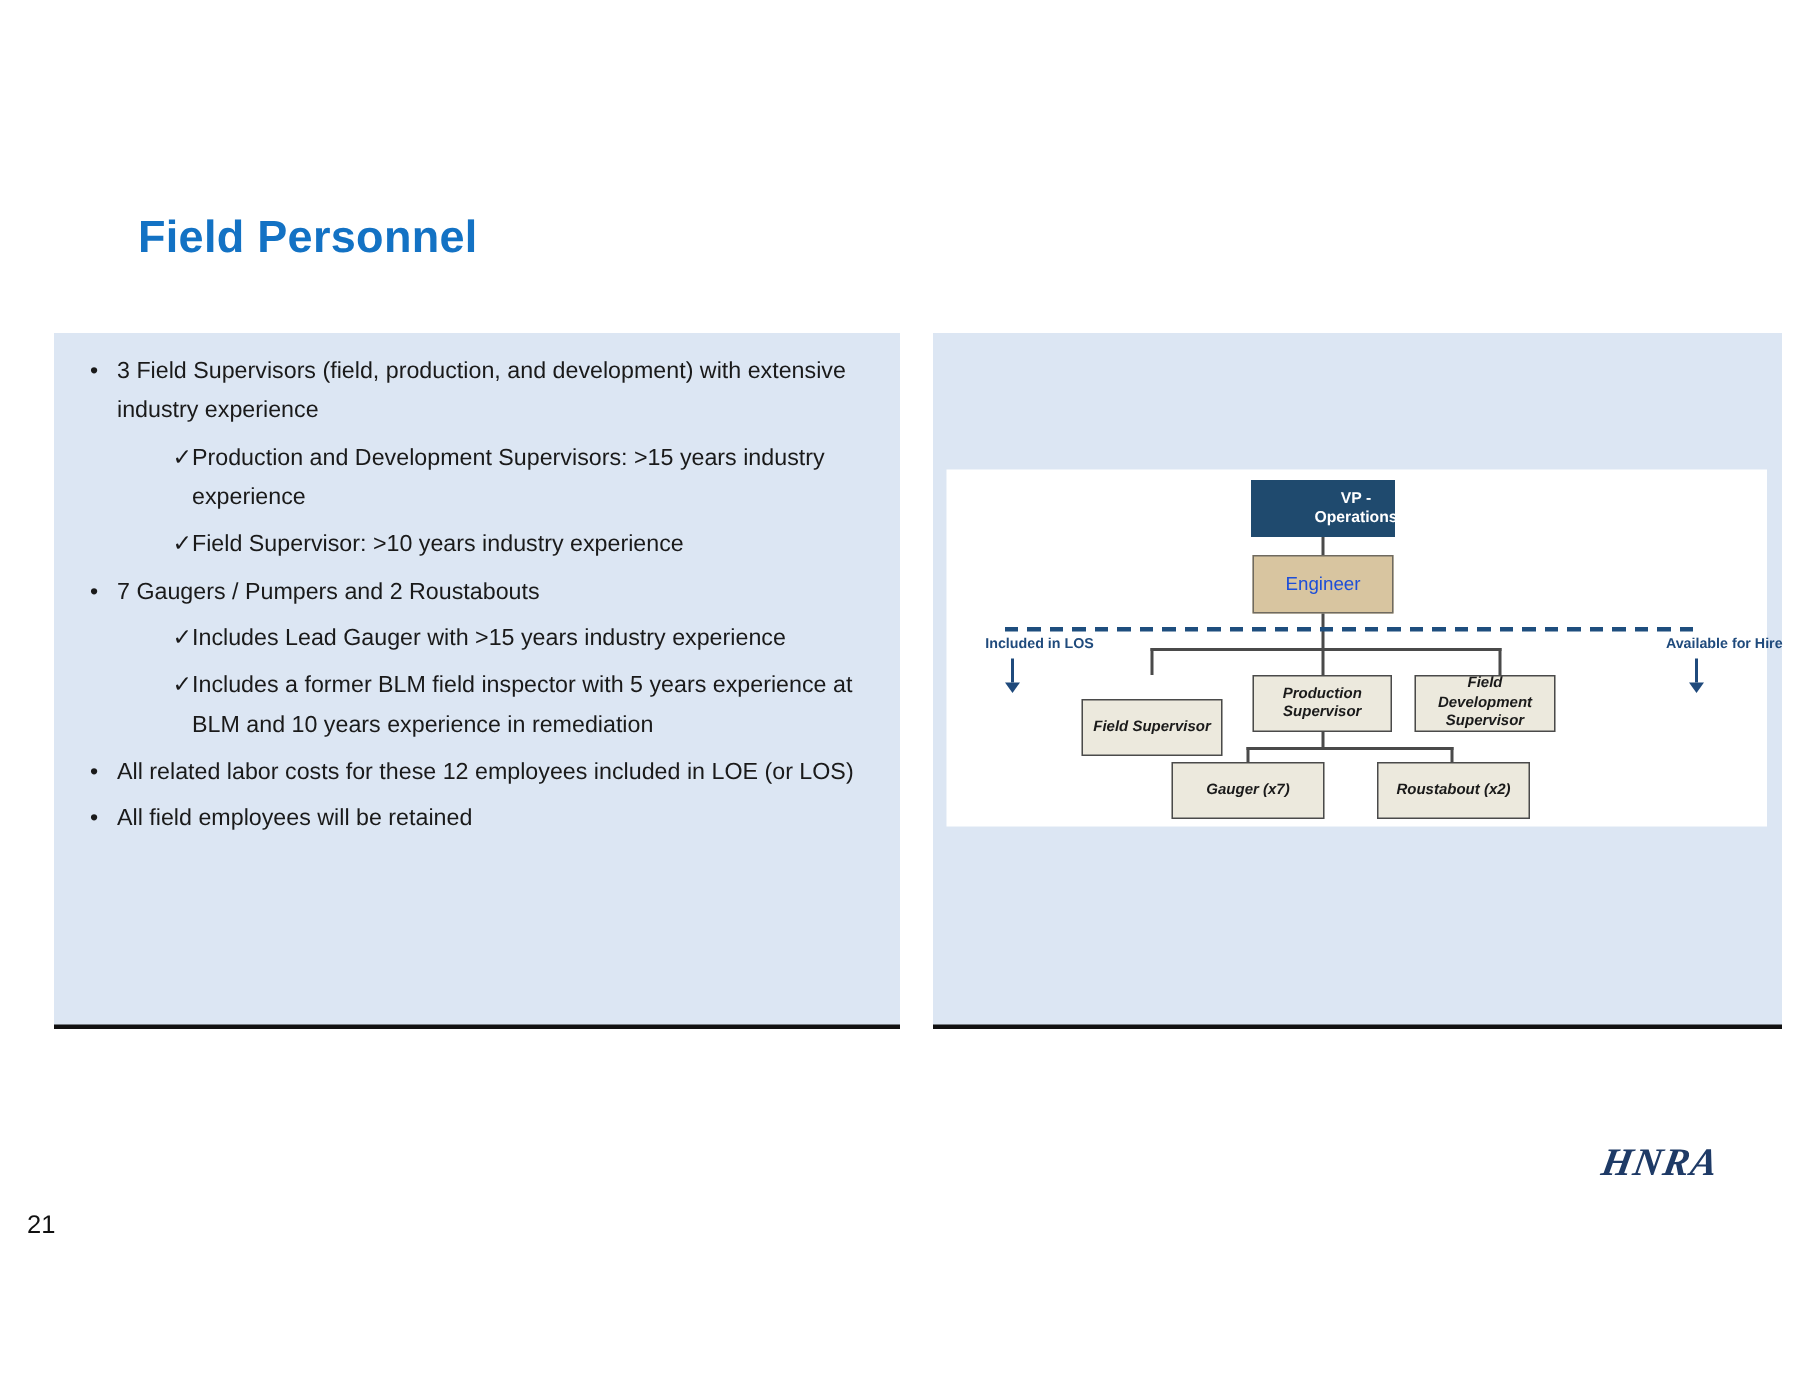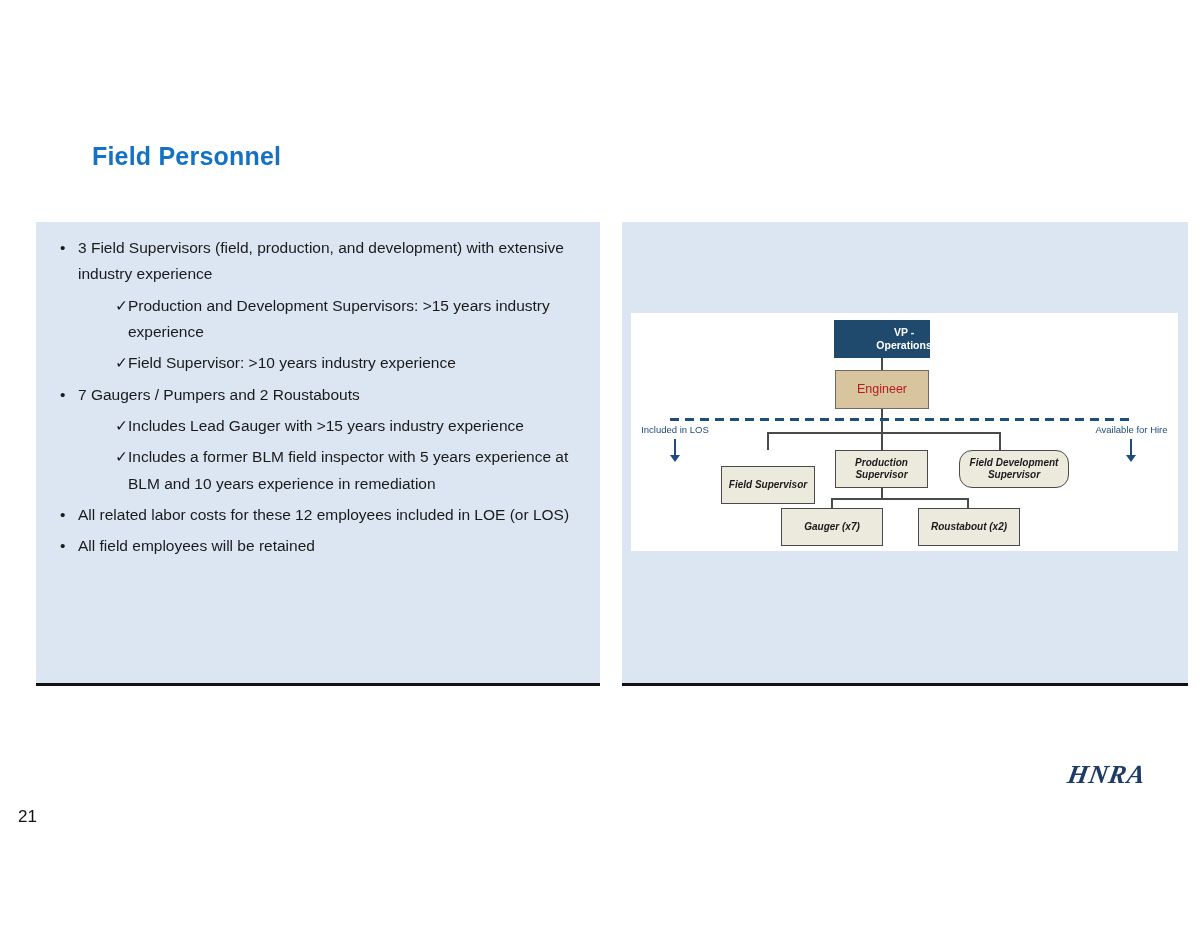--- a/index.html
+++ b/index.html
@@ -1,20 +1,20 @@
 <!DOCTYPE html>
 <html><head>
 <meta charset="utf-8">
 <style>
   html,body{margin:0;padding:0;background:#fff;}
   .slide{position:relative;width:1200px;height:931px;background:#fff;
          font-family:"Liberation Sans",sans-serif;overflow:hidden;}
 
   
-  .page-title{position:absolute;left:92px;top:142px;font-size:25px;font-weight:700;
+  .page-title{position:absolute;left:92px;top:142px;font-size:30px;font-weight:700;
               color:#1372c4;letter-spacing:.2px;}
 
   
   .panel{position:absolute;top:222px;}
   .panel-left{left:36px;width:564px;}
   .panel-right{left:622px;width:566px;}
   .panel-header{box-sizing:border-box;height:73px;border:1px solid #111;
                 border-bottom:3px solid #111;
                 background:linear-gradient(180deg,#2187d6 0%,#156fc0 55%,#0e63ae 100%);
                 color:#fff;font-weight:700;font-size:19px;text-align:center;
@@ -30,36 +30,36 @@
   .li.lvl2 .glyph{flex:0 0 13px;}
   .li .txt{flex:1;}
 
   
   .chart-box{position:absolute;left:9px;top:91px;width:547px;height:238px;background:#fff;}
   .node{position:absolute;box-sizing:border-box;display:flex;align-items:center;
         justify-content:center;text-align:center;line-height:1.25;}
   .node-vp{left:203px;top:7px;width:96px;height:38px;background:#1f4a6e;color:#fff;
            font-size:10.5px;font-weight:600;padding-left:44px;}
   .node-eng{left:204px;top:57px;width:94px;height:39px;background:#d8c5a0;
-            border:1.5px solid #6f6a60;color:#b91c1c;font-size:12.5px;}
+            border:1.5px solid #6f6a60;color:#1d4ed8;font-size:12.5px;}
   .node-cream{background:#ece9dd;border:1.5px solid #4a4a4a;color:#1a1a1a;
               font-size:10px;font-style:italic;font-weight:600;padding:2px;}
   .node-fs{left:90px;top:137px;width:94px;height:38px;margin-top:16px;}
   .node-ps{left:204px;top:137px;width:93px;height:38px;}
-  .node-fds{left:328px;top:137px;width:110px;height:38px;border-radius:13px;}
+  .node-fds{left:312px;top:137px;width:94px;height:38px;}
   .node-gauger{left:150px;top:195px;width:102px;height:38px;}
   .node-roust{left:287px;top:195px;width:102px;height:38px;}
 
   .conn{position:absolute;background:#4a4a4a;}
   .conn-v{width:2px;}
   .conn-h{height:2px;}
   .dashline{position:absolute;left:39px;top:105px;width:463px;height:3px;
             background:repeating-linear-gradient(90deg,#1e4e7e 0 9px,transparent 9px 15px);}
-  .side-label{position:absolute;color:#1f4a7c;font-size:9.5px;font-weight:400;
-              text-align:center;white-space:nowrap;}
+  .side-label{position:absolute;color:#1f4a7c;font-size:9.5px;font-weight:700;
+              text-align:center;white-space:nowrap;margin-left:18px;}
   .arrow{position:absolute;width:10px;}
   .arrow .stem{margin:0 auto;width:2px;height:16px;background:#1f4a7c;}
   .arrow .head{margin:0 auto;width:0;height:0;border-left:5px solid transparent;
                border-right:5px solid transparent;border-top:7px solid #1f4a7c;}
 
   
   .page-number{position:absolute;left:18px;top:764px;font-size:17px;color:#111;margin-top:43px;}
   .logo{position:absolute;top:760px;right:54px;color:#1e3a66;font-size:26px;font-weight:700;
         font-style:italic;font-family:"Liberation Serif",serif;transform:skewX(-10deg);
         letter-spacing:1px;}

